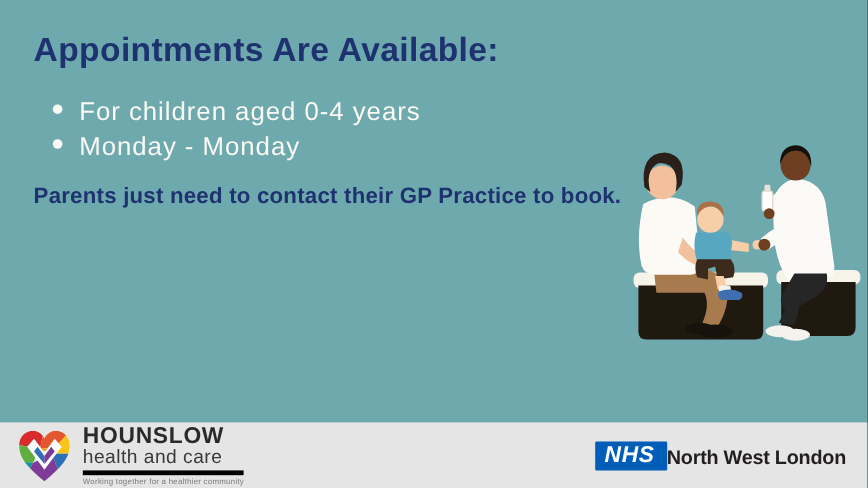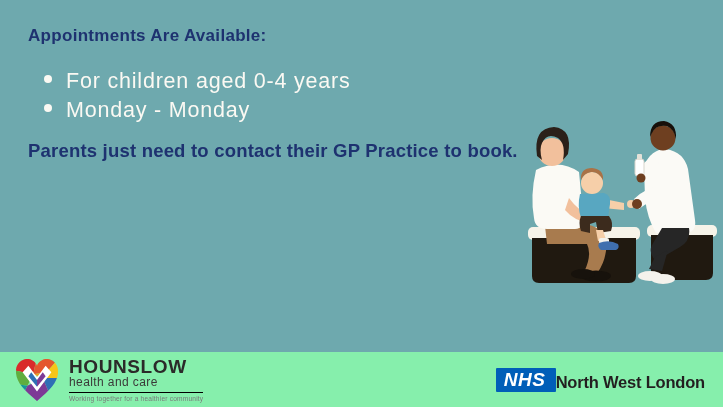--- a/index.html
+++ b/index.html
@@ -10,21 +10,21 @@
   }
   .content{position:absolute;left:28px;top:10px;width:648px;}
   .headline{
     margin:0;width:622px;
     font-size:25.5px;line-height:33px;font-weight:bold;letter-spacing:-0.2px;
     color:#1E3270;
   }
   .headline .hl{color:#FFFFFF;}
   .subheadline{
     margin:16px 0 0 0;
-    font-size:17px;font-weight:bold;letter-spacing:0.3px;
+    font-size:28px;font-weight:bold;letter-spacing:0.3px;
     color:#1E3270;
   }
   .bullet-list{
     list-style:none;margin:21px 0 0 0;padding:0 0 0 16px;
     color:#FBF9F3;font-size:21.5px;line-height:29px;letter-spacing:0.8px;
   }
   .bullet-list li{display:flex;align-items:baseline;}
   .dot{
     flex:0 0 auto;width:8px;height:8px;border-radius:50%;
     background:#FBF9F3;margin-right:14px;position:relative;top:-5px;
@@ -36,31 +36,31 @@
   .cta{
     margin-top:15px;
     font-size:18.5px;font-weight:bold;letter-spacing:0.2px;
     color:#1E3270;
   }
   .illustration{position:absolute;right:0;top:100px;}
 
   
   .footer{
     position:absolute;left:0;bottom:0;width:723px;height:55px;
-    background:#86efac;display:flex;align-items:center;justify-content:space-between;
+    background:#e5e5e5;display:flex;align-items:center;justify-content:space-between;
     padding:0 18px 0 14px;box-sizing:border-box;
   }
   .hounslow{display:flex;align-items:center;}
   .hounslow-text{margin-left:9px;}
   .hounslow-name{
     font-size:19px;font-weight:bold;color:#2B2A29;letter-spacing:0.6px;line-height:1;
   }
   .hounslow-sub{
-    font-size:12px;color:#3B3A39;letter-spacing:0.4px;line-height:1.1;
-    border-bottom:1px solid #000000;padding-bottom:2px;margin-bottom:2px;
+    font-size:16px;color:#3B3A39;letter-spacing:0.4px;line-height:1.1;
+    border-bottom:4px solid #000000;padding-bottom:2px;margin-bottom:2px;
   }
   .hounslow-tagline{font-size:6.6px;color:#7a7a7a;letter-spacing:0.2px;}
   .nhs{display:flex;align-items:flex-end;}
   .nhs-box{
     width:60px;height:24px;background:#005EB8;border-radius:1px;
     display:flex;align-items:center;justify-content:center;
   }
   .nhs-letters{
     color:#FFFFFF;font-weight:bold;font-style:italic;font-size:19px;line-height:1;
     letter-spacing:0.5px;padding-right:2px;

